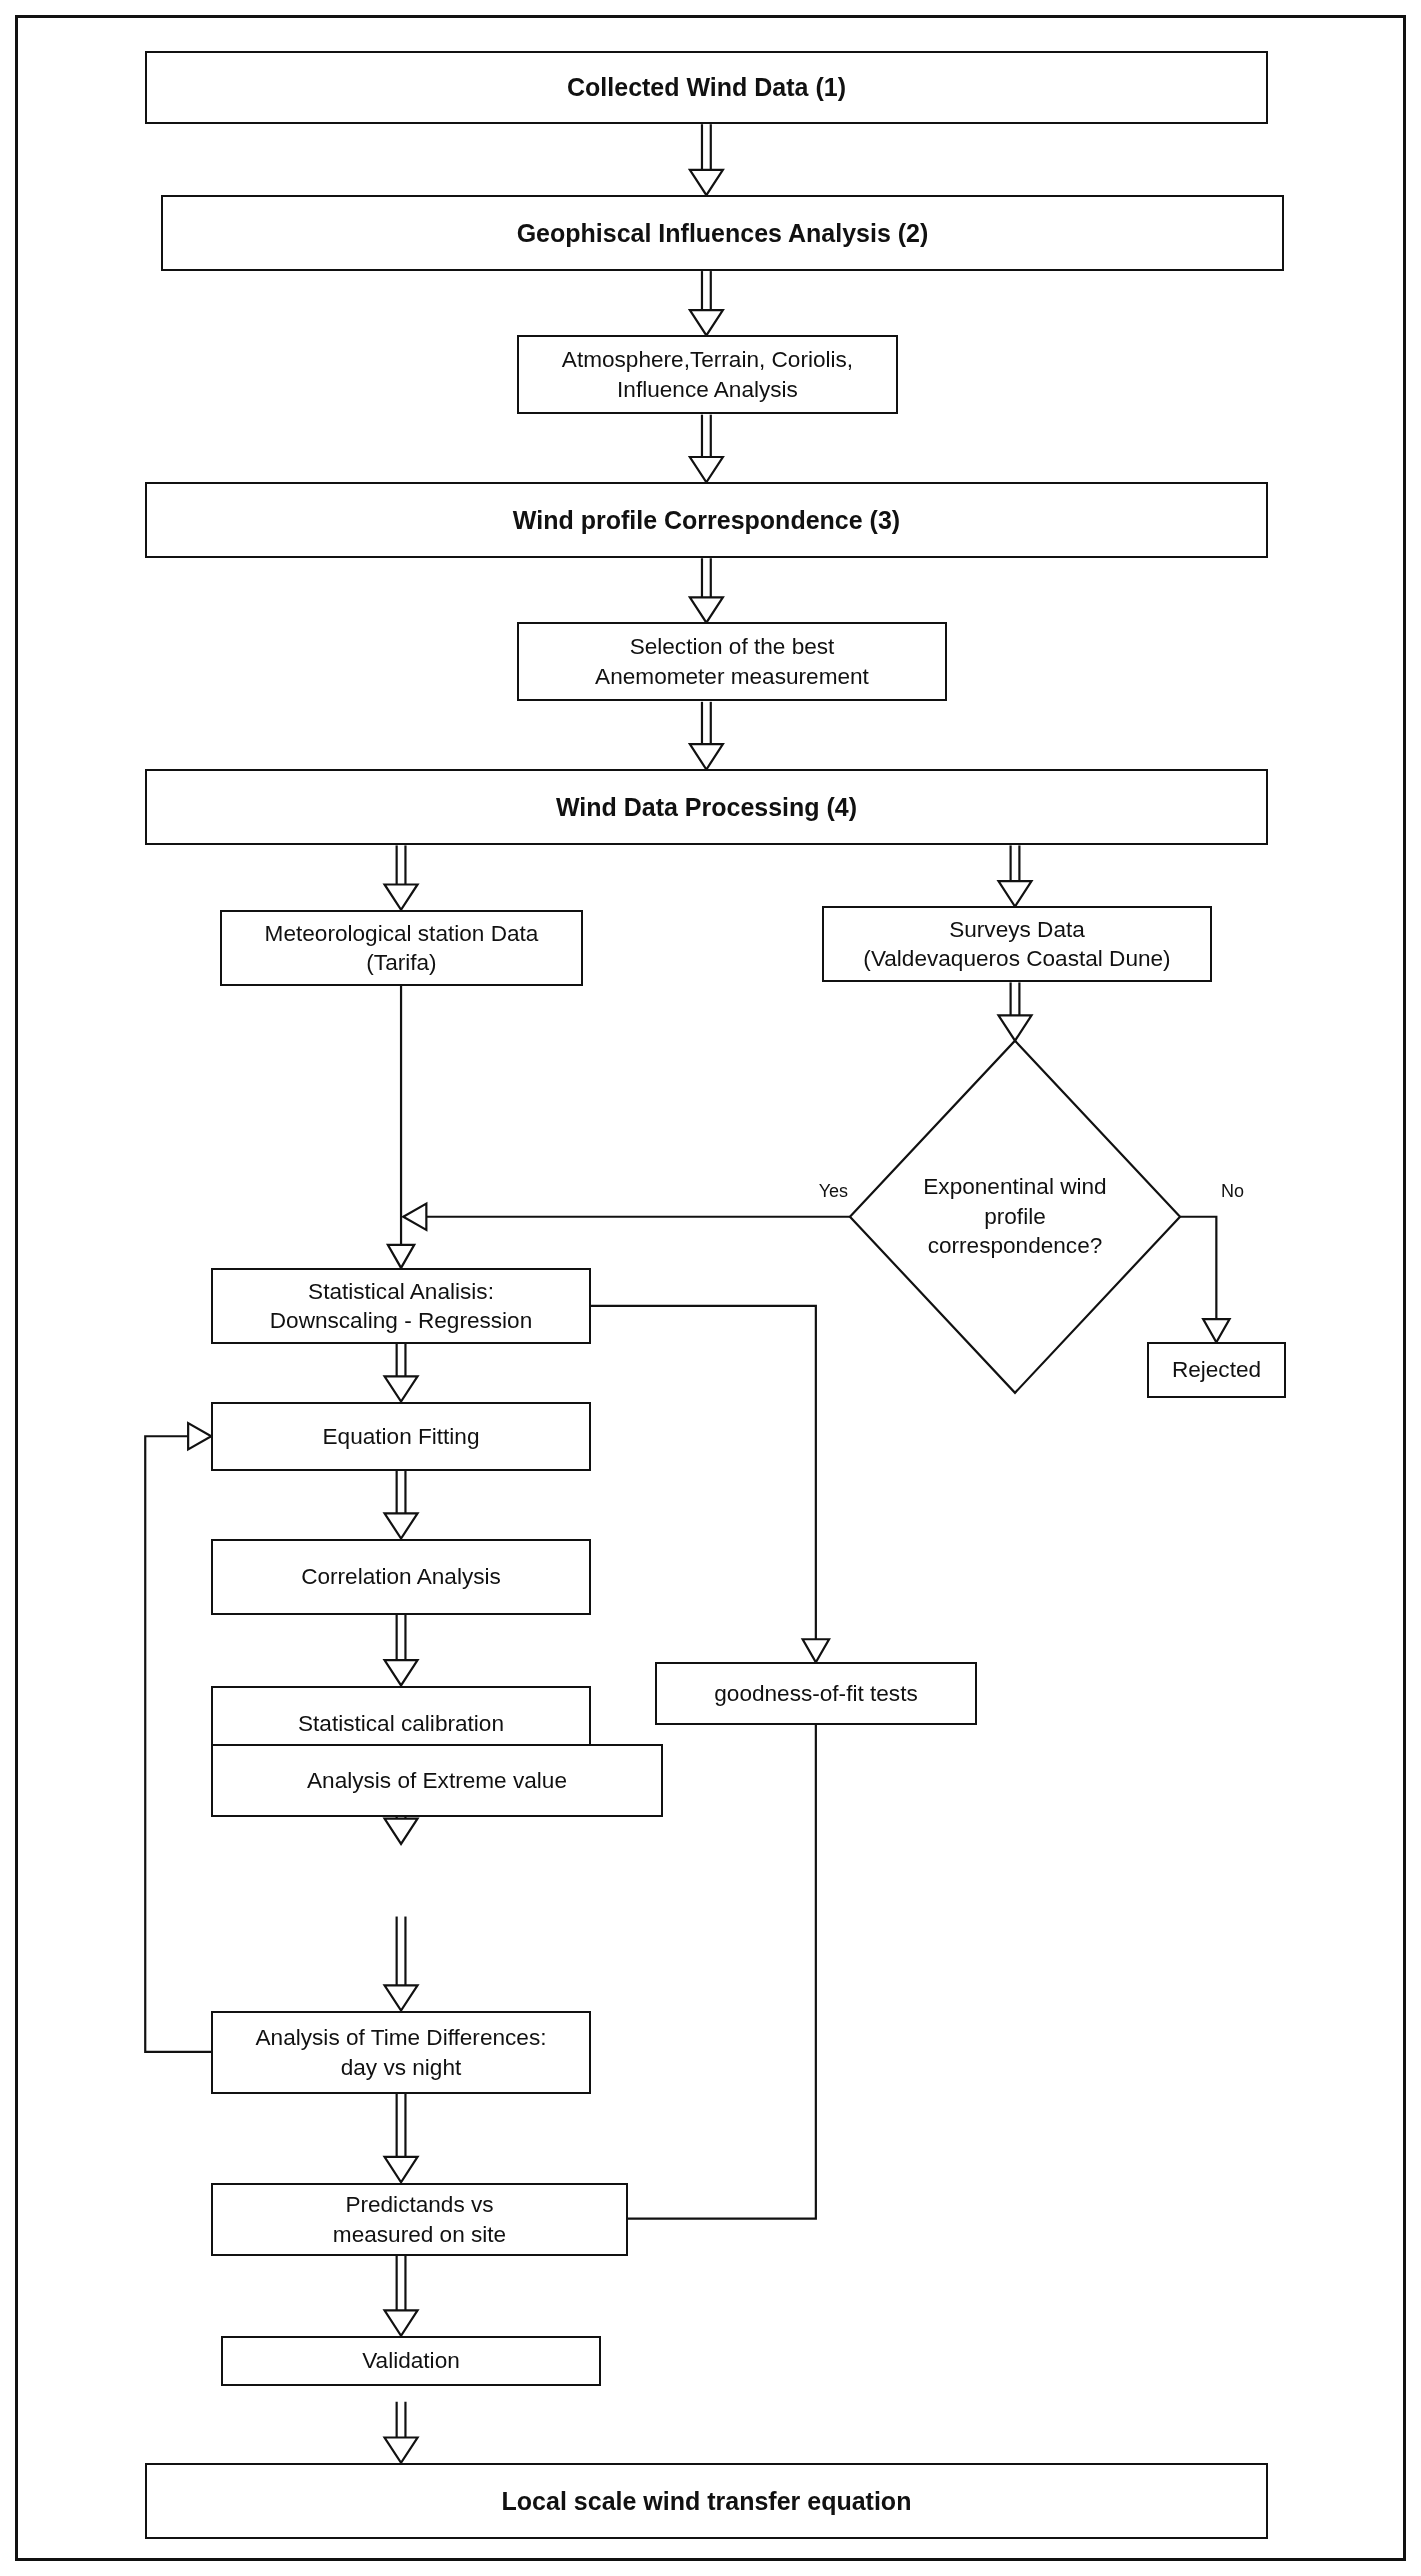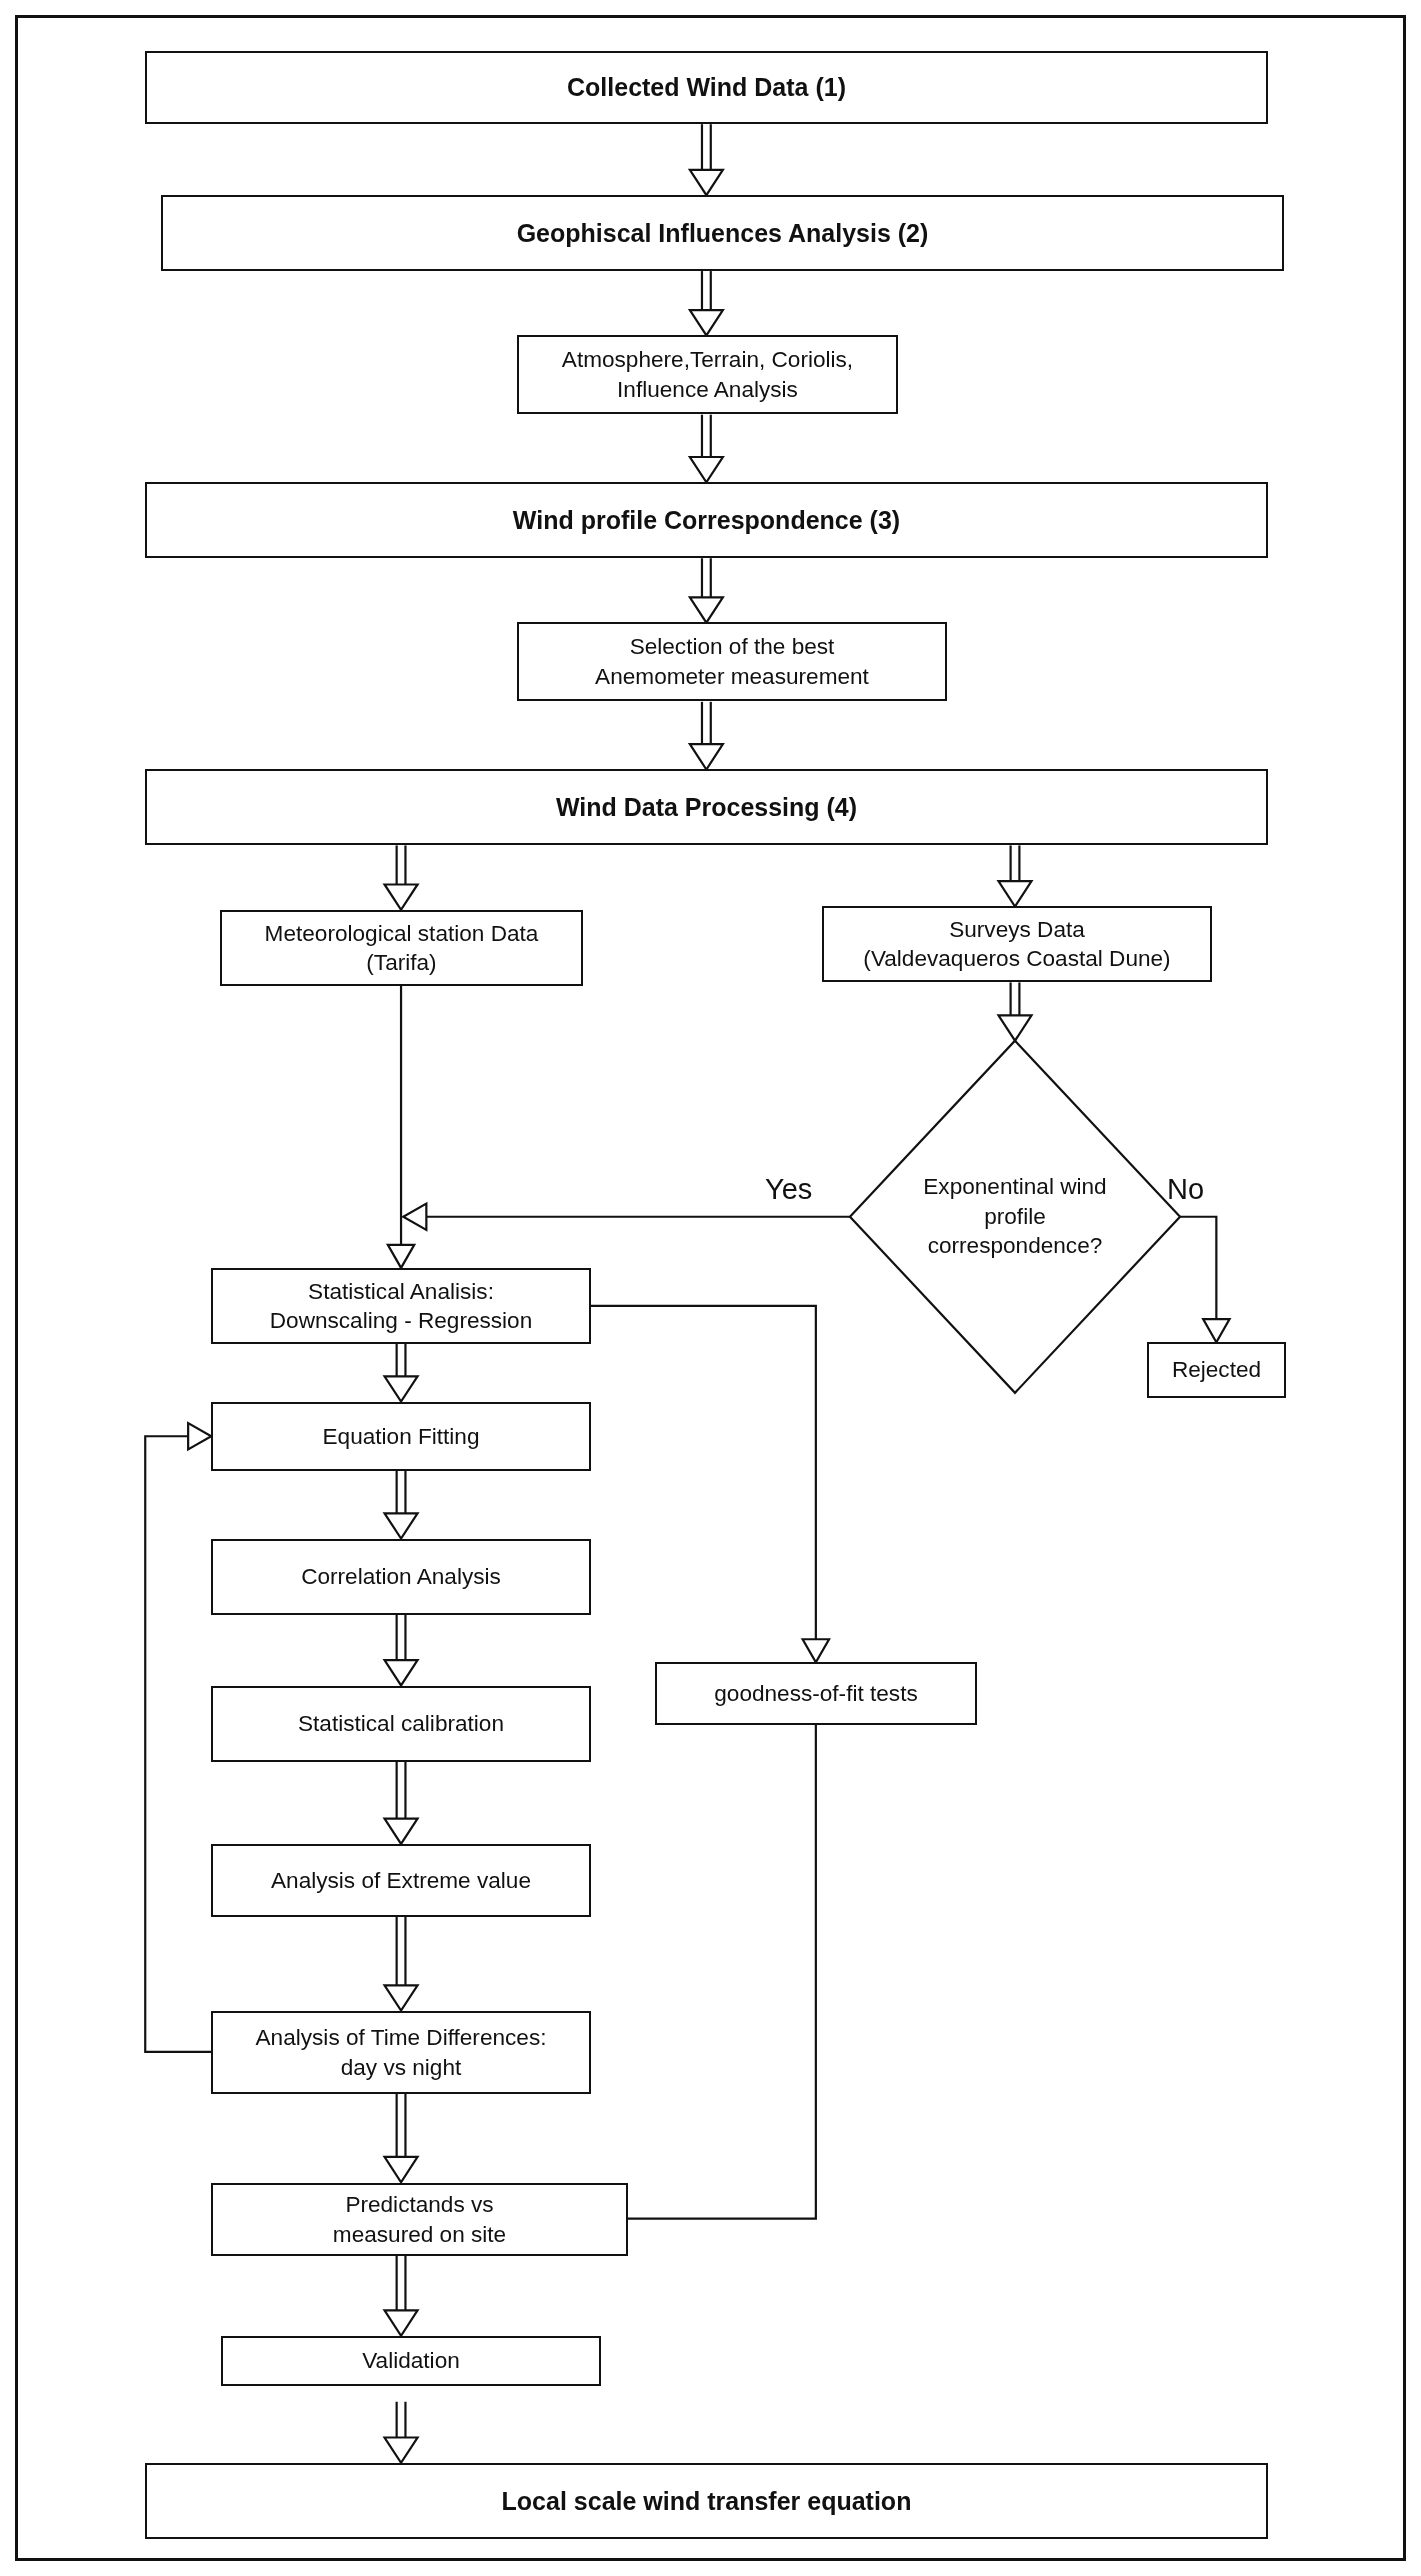--- a/index.html
+++ b/index.html
@@ -8,21 +8,21 @@
   .frame{position:absolute;left:15.4px;top:15.4px;right:15.4px;bottom:15.4px;
          border:3.9px solid #111;z-index:0;}
   svg.connectors{position:absolute;left:0;top:0;z-index:1;}
   .node{position:absolute;z-index:2;background:#fff;border:2.2px solid #111;
         display:flex;align-items:center;justify-content:center;text-align:center;
         box-sizing:border-box;font-size:22.6px;line-height:1.3;padding:3px;}
   .node.bold{font-weight:bold;font-size:25px;}
   .node-label{white-space:pre-line;}
   .diamond-text{position:absolute;z-index:2;display:flex;align-items:center;
         justify-content:center;text-align:center;font-size:22.6px;line-height:1.3;}
-  .float-label{position:absolute;z-index:2;font-size:29px;text-align:left;}
+  .float-label{position:absolute;z-index:2;font-size:18px;text-align:right;margin-top:8px;}
 </style>
 </head>
 <body>
 
 <div class="page">
   <div class="frame"></div>
 
   <svg id="connectors" class="connectors" width="1421" height="2576" viewBox="0 0 2583 4681">
       <polygon points="1845,1891 2145,2211 1845,2531 1545,2211" fill="#fff" stroke="#111" stroke-width="4"></polygon>
       <g>
@@ -190,21 +190,21 @@
     </div>
 
   <div class="node" style="left:211px;top:1539px;width:380px;height:76px">
     <span class="node-label">Correlation Analysis</span>
     </div>
 
   <div class="node" style="left:211px;top:1686px;width:380px;height:76px">
     <span class="node-label">Statistical calibration</span>
     </div>
 
-  <div class="node" style="left:211px;top:1844px;width:380px;height:73px">
+  <div class="node" style="left:211px;top:1744px;width:452px;height:73px">
     <span class="node-label">Analysis of Extreme value</span>
     </div>
 
   <div class="node" style="left:211px;top:2011px;width:380px;height:83px">
     <span class="node-label">Analysis of Time Differences:
 day vs night</span>
     </div>
 
   <div class="node" style="left:655px;top:1662px;width:322px;height:63px">
     <span class="node-label">goodness-of-fit tests</span>

